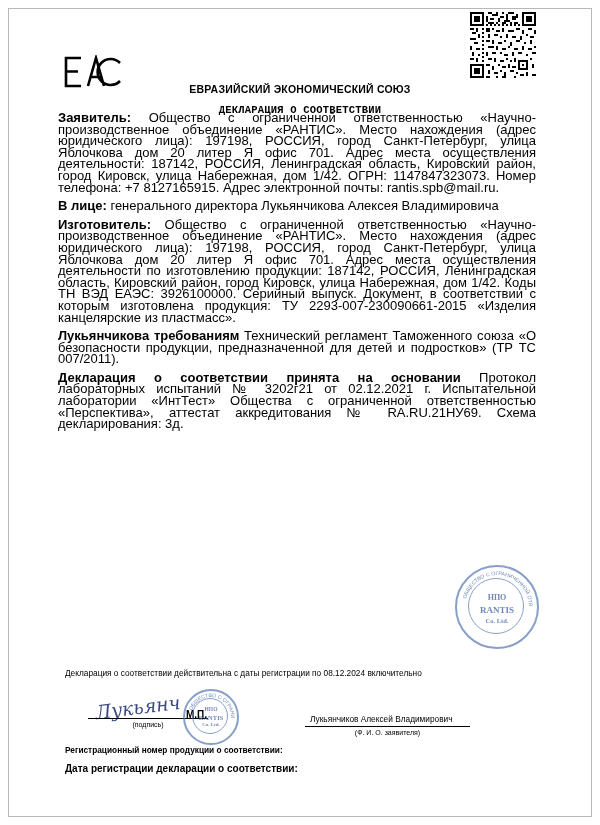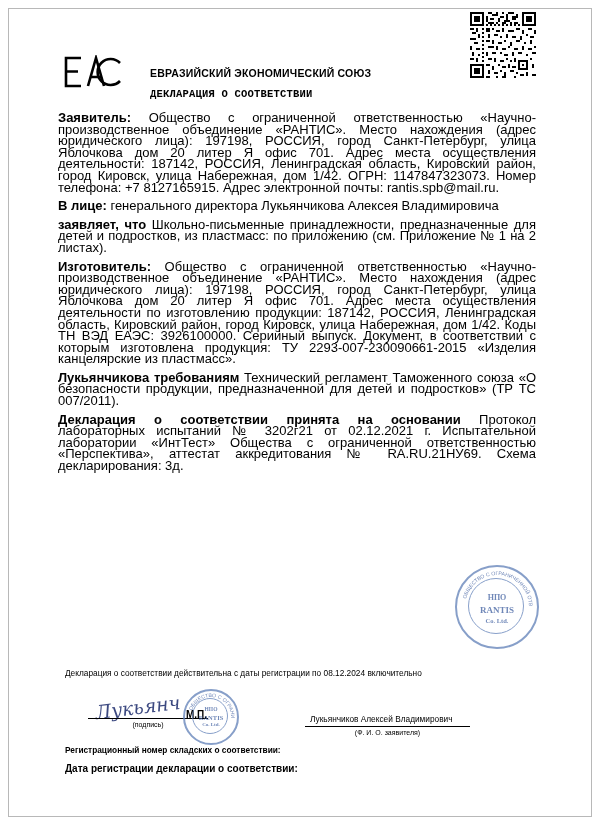--- a/index.html
+++ b/index.html
@@ -53,22 +53,23 @@
     top: 55px;
     width: 62px;
     height: 34px;
   }
   .eac svg { display: block; }
 
   
   .title-block {
     position: absolute;
     left: 150px;
-    top: 66px;
+    top: 82px;
     width: 300px;
+    text-align: center;
   }
   .title1 {
     font-size: 10.5px;
     font-weight: bold;
     letter-spacing: 0.2px;
     line-height: 14px;
   }
   .title2 {
     font-size: 10.5px;
     font-weight: bold;
@@ -404,23 +405,20 @@
   </div>
 
   <div class="body">
     <div class="para">
       <b>Заявитель:</b><span> Общество с ограниченной ответственностью «Научно-производственное объединение «РАНТИС». Место нахождения (адрес юридического лица): 197198, РОССИЯ, город Санкт-Петербург, улица Яблочкова дом 20 литер Я офис 701. Адрес места осуществления деятельности: 187142, РОССИЯ, Ленинградская область, Кировский район, город Кировск, улица Набережная, дом 1/42. ОГРН: 1147847323073. Номер телефона: +7 8127165915. Адрес электронной почты: rantis.spb@mail.ru.</span>
     </div>
     <div class="para">
       <b>В лице:</b><span> генерального директора Лукьянчикова Алексея Владимировича</span>
     </div>
     <div class="para">
-      <b>заявляет, что</b><span> Школьно-письменные принадлежности, предназначенные для детей и подростков, из пластмасс: по приложению (см. Приложение № 1 на 2 листах).</span>
-    </div>
-    <div class="para">
       <b>Изготовитель:</b><span> Общество с ограниченной ответственностью «Научно-производственное объединение «РАНТИС». Место нахождения (адрес юридического лица): 197198, РОССИЯ, город Санкт-Петербург, улица Яблочкова дом 20 литер Я офис 701. Адрес места осуществления деятельности по изготовлению продукции: 187142, РОССИЯ, Ленинградская область, Кировский район, город Кировск, улица Набережная, дом 1/42. Коды ТН ВЭД ЕАЭС: 3926100000. Серийный выпуск. Документ, в соответствии с которым изготовлена продукция: ТУ 2293-007-230090661-2015 «Изделия канцелярские из пластмасс».</span>
     </div>
     <div class="para">
       <b>Лукьянчикова требованиям</b><span>  Технический регламент Таможенного союза «О безопасности продукции, предназначенной для детей и подростков» (ТР ТС 007/2011).</span>
     </div>
     <div class="para">
       <b>Декларация о соответствии принята на основании</b><span> Протокол лабораторных испытаний № 3202г21 от 02.12.2021 г. Испытательной лаборатории «ИнтТест» Общества с ограниченной ответственностью «Перспектива», аттестат аккредитования № RA.RU.21НУ69. Схема декларирования: 3д.</span>
     </div>
   </div>
 
@@ -459,20 +457,20 @@
     <div class="stamp-text">НПО</div>
     <div class="stamp-text stamp-text2">RANTIS</div>
     <div class="stamp-text stamp-text3">Co. Ltd.</div>
   </div>
 
   <div class="signer-name">Лукьянчиков Алексей Владимирович</div>
   <div class="signer-line"></div>
   <div class="signer-label">(Ф. И. О. заявителя)</div>
 
   <div class="reg-row">
-    <span>Регистрационный номер складских о соответствии:</span>
+    <span>Регистрационный номер продукции о соответствии:</span>
     
   </div>
   <div class="reg-row2">
     <span>Дата регистрации декларации о соответствии:</span>
     
   </div>
 </div>
 
 </body></html>

